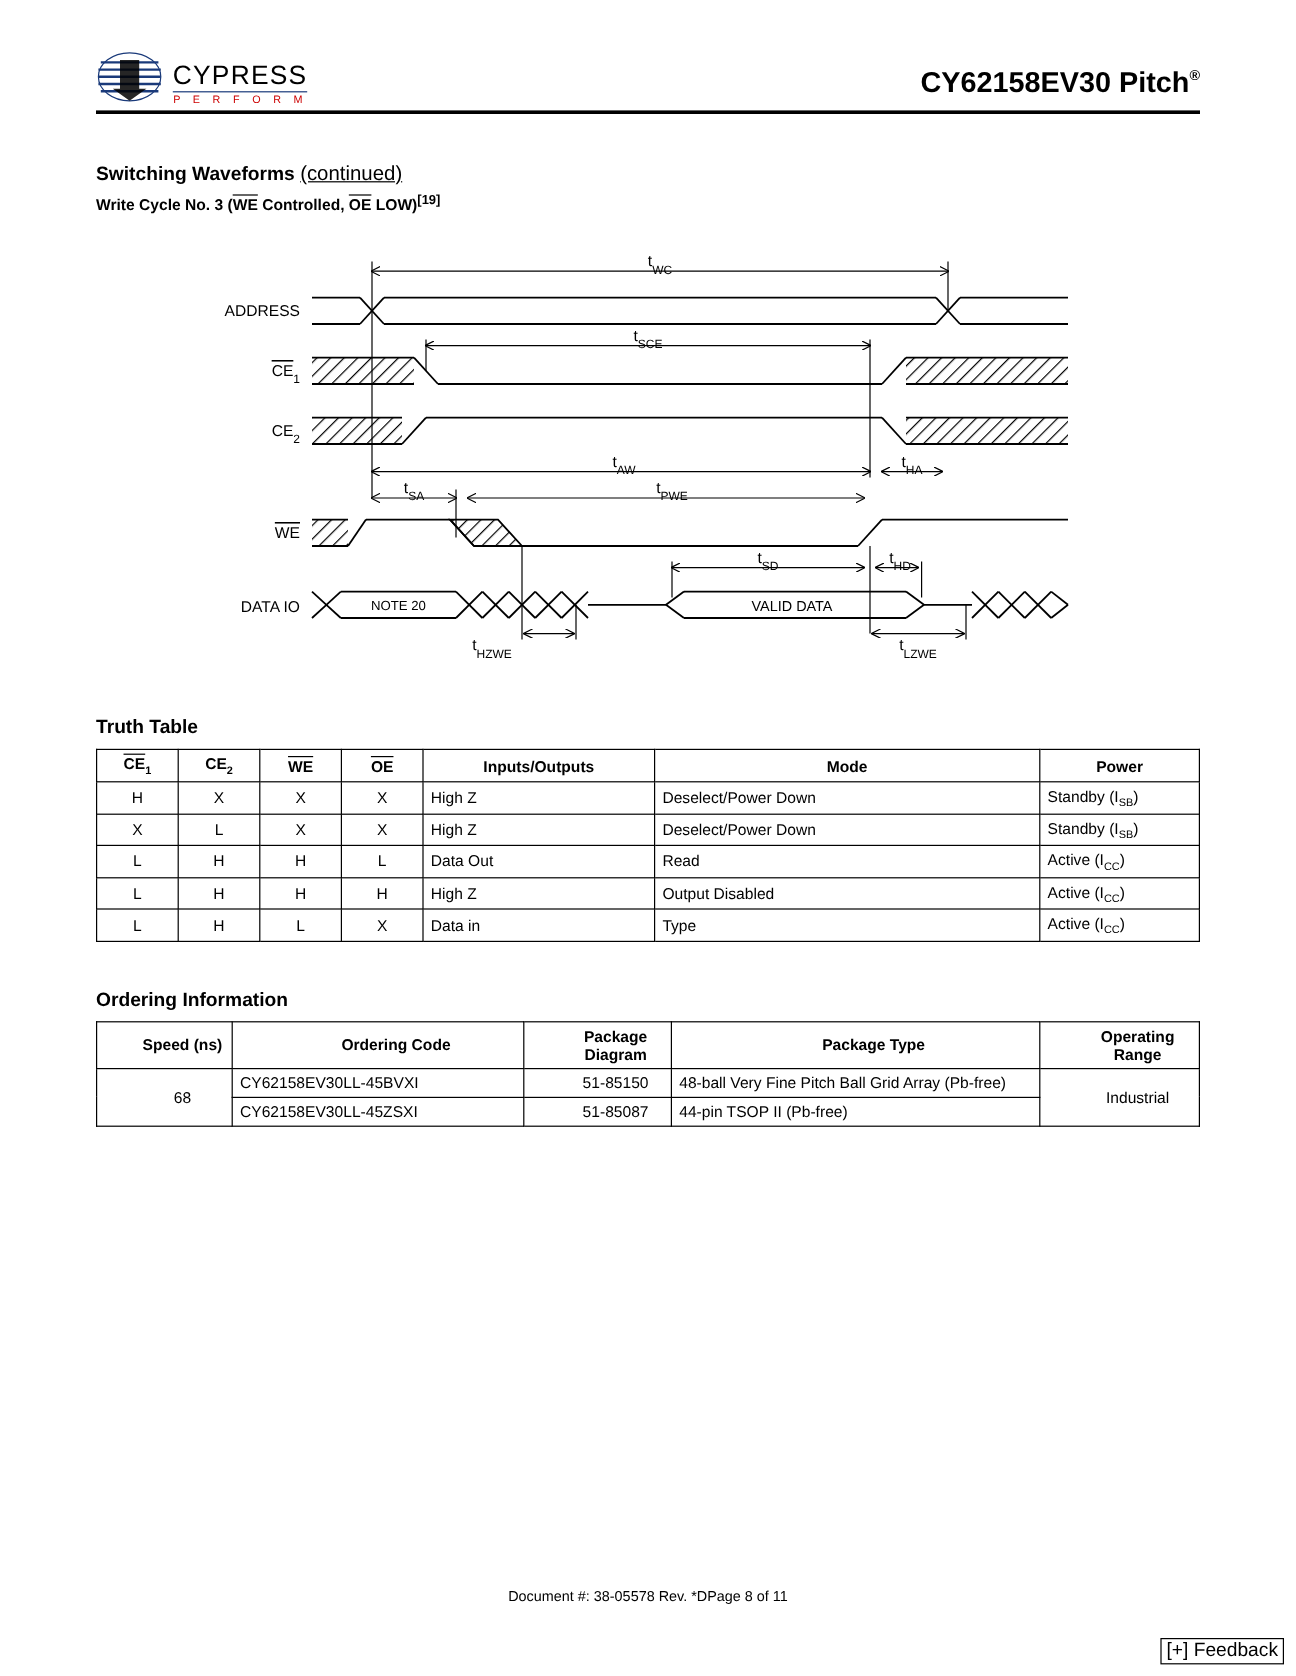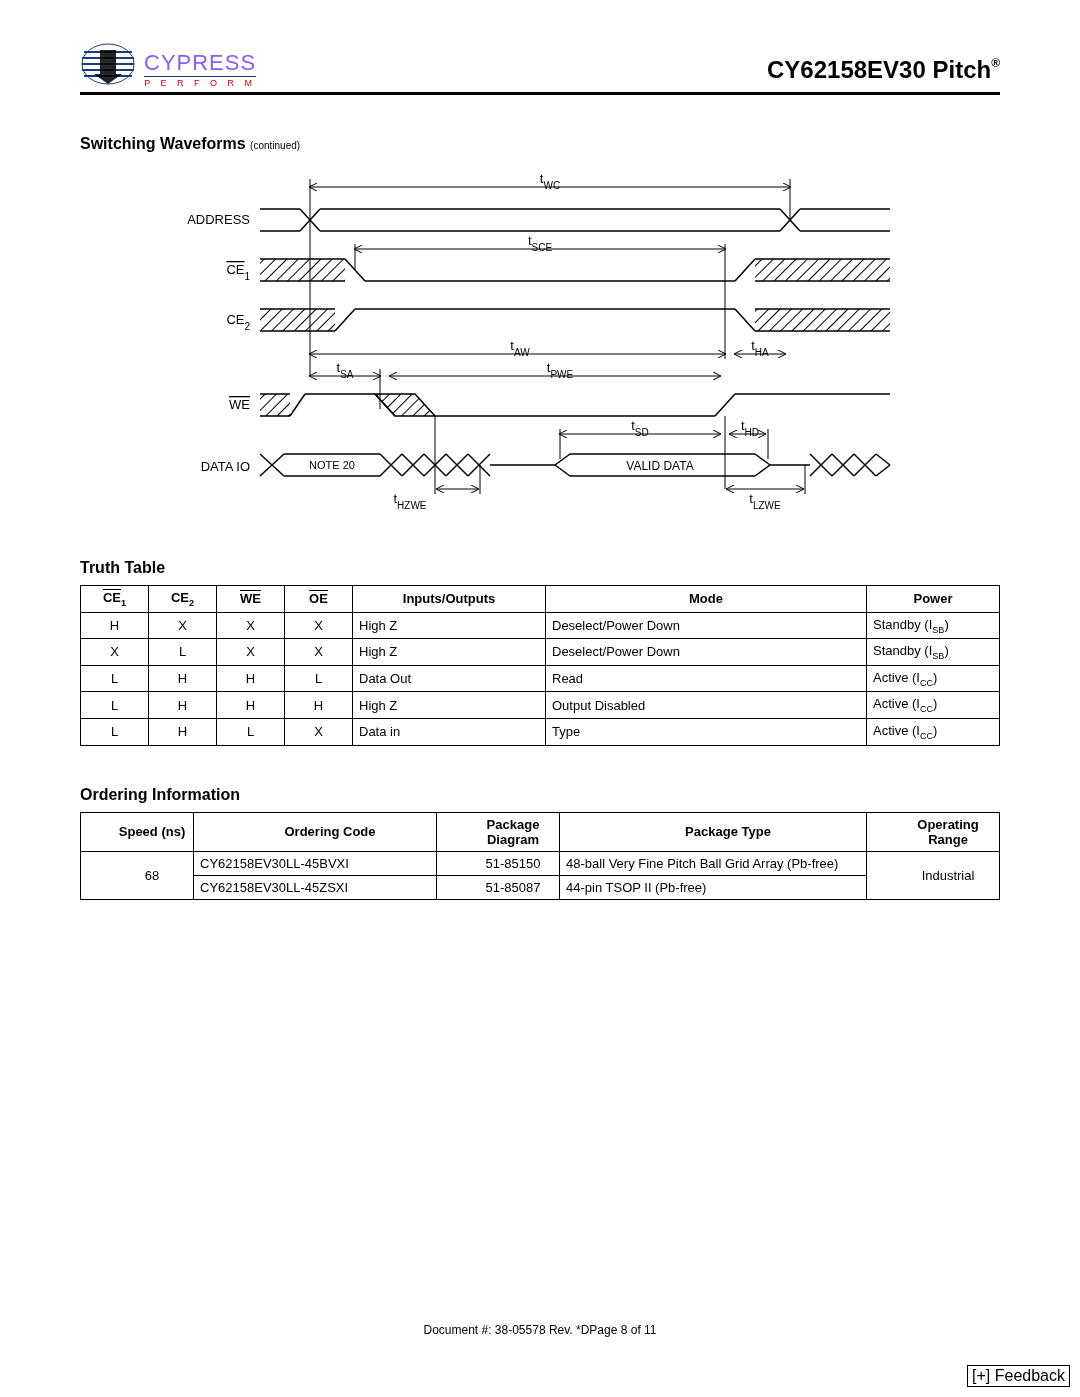--- a/index.html
+++ b/index.html
@@ -36,45 +36,46 @@
   .logo-globe svg { display:block; }
   .logo-text {
     display: flex;
     flex-direction: column;
     line-height: 1;
   }
   .logo-text .main {
     font-weight: 300;
     font-size: 22px;
     letter-spacing: 1px;
-    color: #8b5cf6;
+    color: #000000;
     border-bottom: 1px solid #1a3a7a;
     padding-bottom: 2px;
   }
   .logo-text .sub {
     font-size: 9px;
     letter-spacing: 4px;
     color: #c00;
-    text-align: center;
+    text-align: right;
     padding-top: 2px;
   }
   .part-number {
     font-size: 24px;
     font-weight: bold;
     padding-bottom: 4px;
   }
   .part-number sup { font-size:12px; vertical-align: top; }
   .section-title {
     font-size: 16px;
     font-weight: bold;
     margin: 20px 0 6px 0;
   }
   .section-title .cont {
     font-weight: normal;
-    font-size: 10px;
+    font-size: 17px;
+    text-decoration: underline;
   }
   .subtitle {
     font-size: 13px;
     margin-bottom: 20px;
   }
   .subtitle .bold { font-weight: bold; }
   .overline {
     text-decoration: overline;
   }
   .waveform {
@@ -145,20 +146,23 @@
       </div>
     </div>
     <div class="part-number">
       <span>CY62158EV30 Pitch</span><sup>®</sup>
     </div>
   </div>
 
   <div class="section-title">
     <span>Switching Waveforms</span>
     <span class="cont">(continued)</span>
+  </div>
+  <div class="subtitle">
+    <span class="bold">Write Cycle No. 3 (</span><span class="bold overline">WE</span><span class="bold"> Controlled, </span><span class="bold overline">OE</span><span class="bold"> LOW)</span><sup class="bold">[19]</sup>
   </div>
 
   <div class="waveform">
     <svg viewBox="0 0 760 360" width="760" height="360">
       <defs>
         <pattern id="hatch" width="8" height="8" patternUnits="userSpaceOnUse" patternTransform="rotate(45)">
           <line x1="0" y1="0" x2="0" y2="8" stroke="#000" stroke-width="2"></line>
         </pattern>
         <marker id="arrL" markerWidth="8" markerHeight="8" refX="1" refY="4" orient="auto">
           <path d="M8,0 L0,4 L8,8" fill="none" stroke="#000" stroke-width="1"></path>

